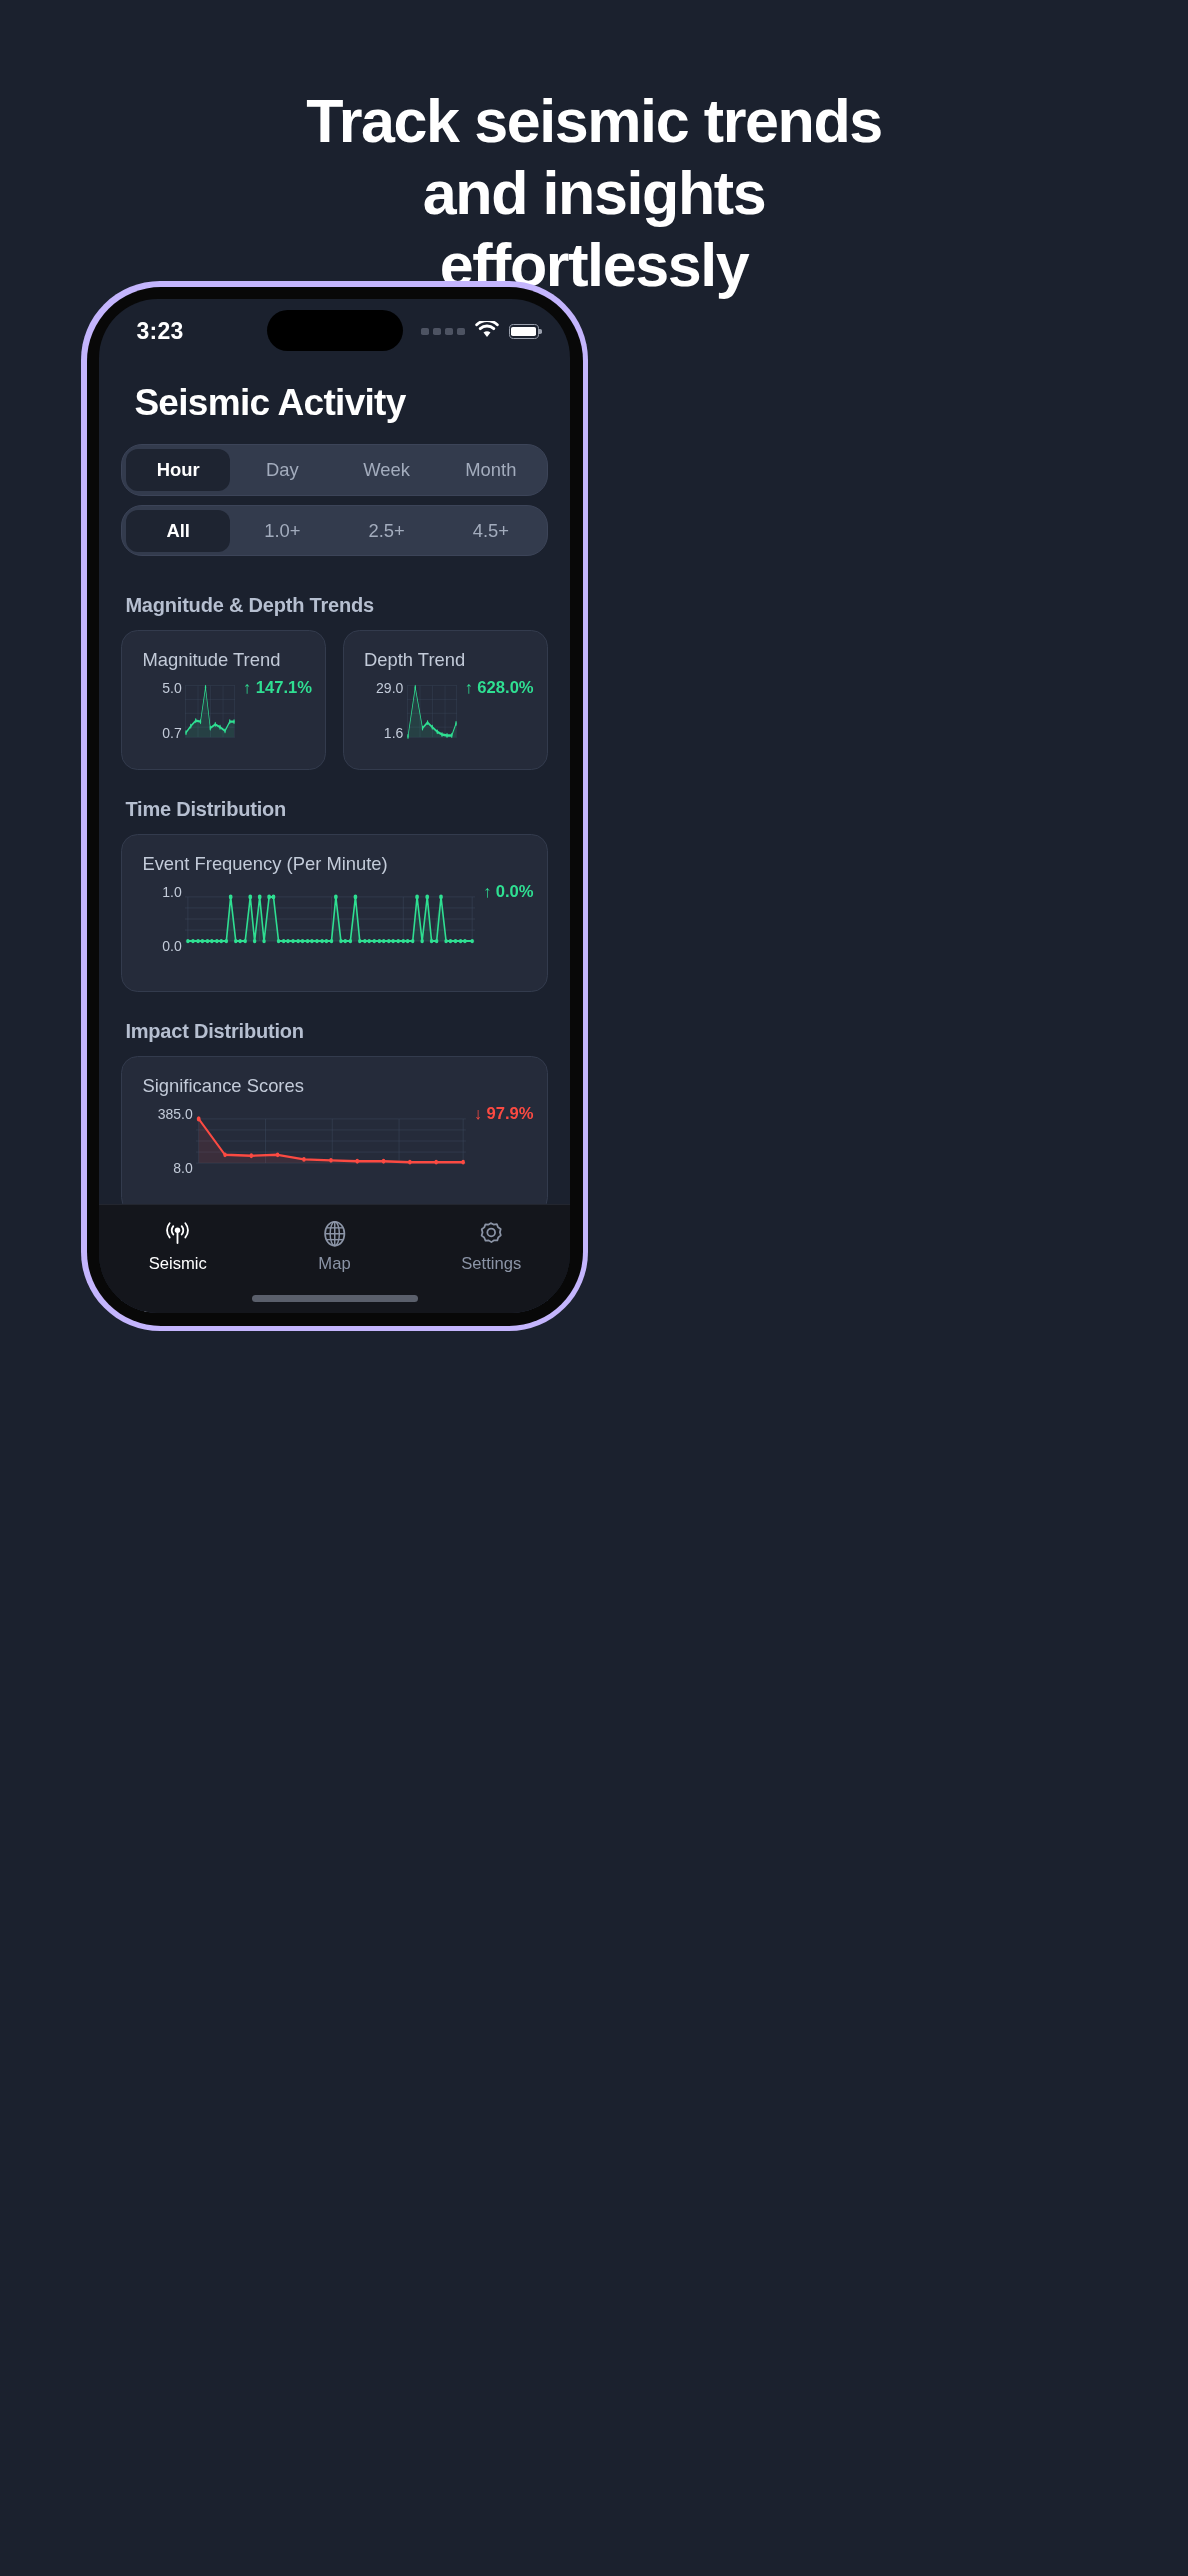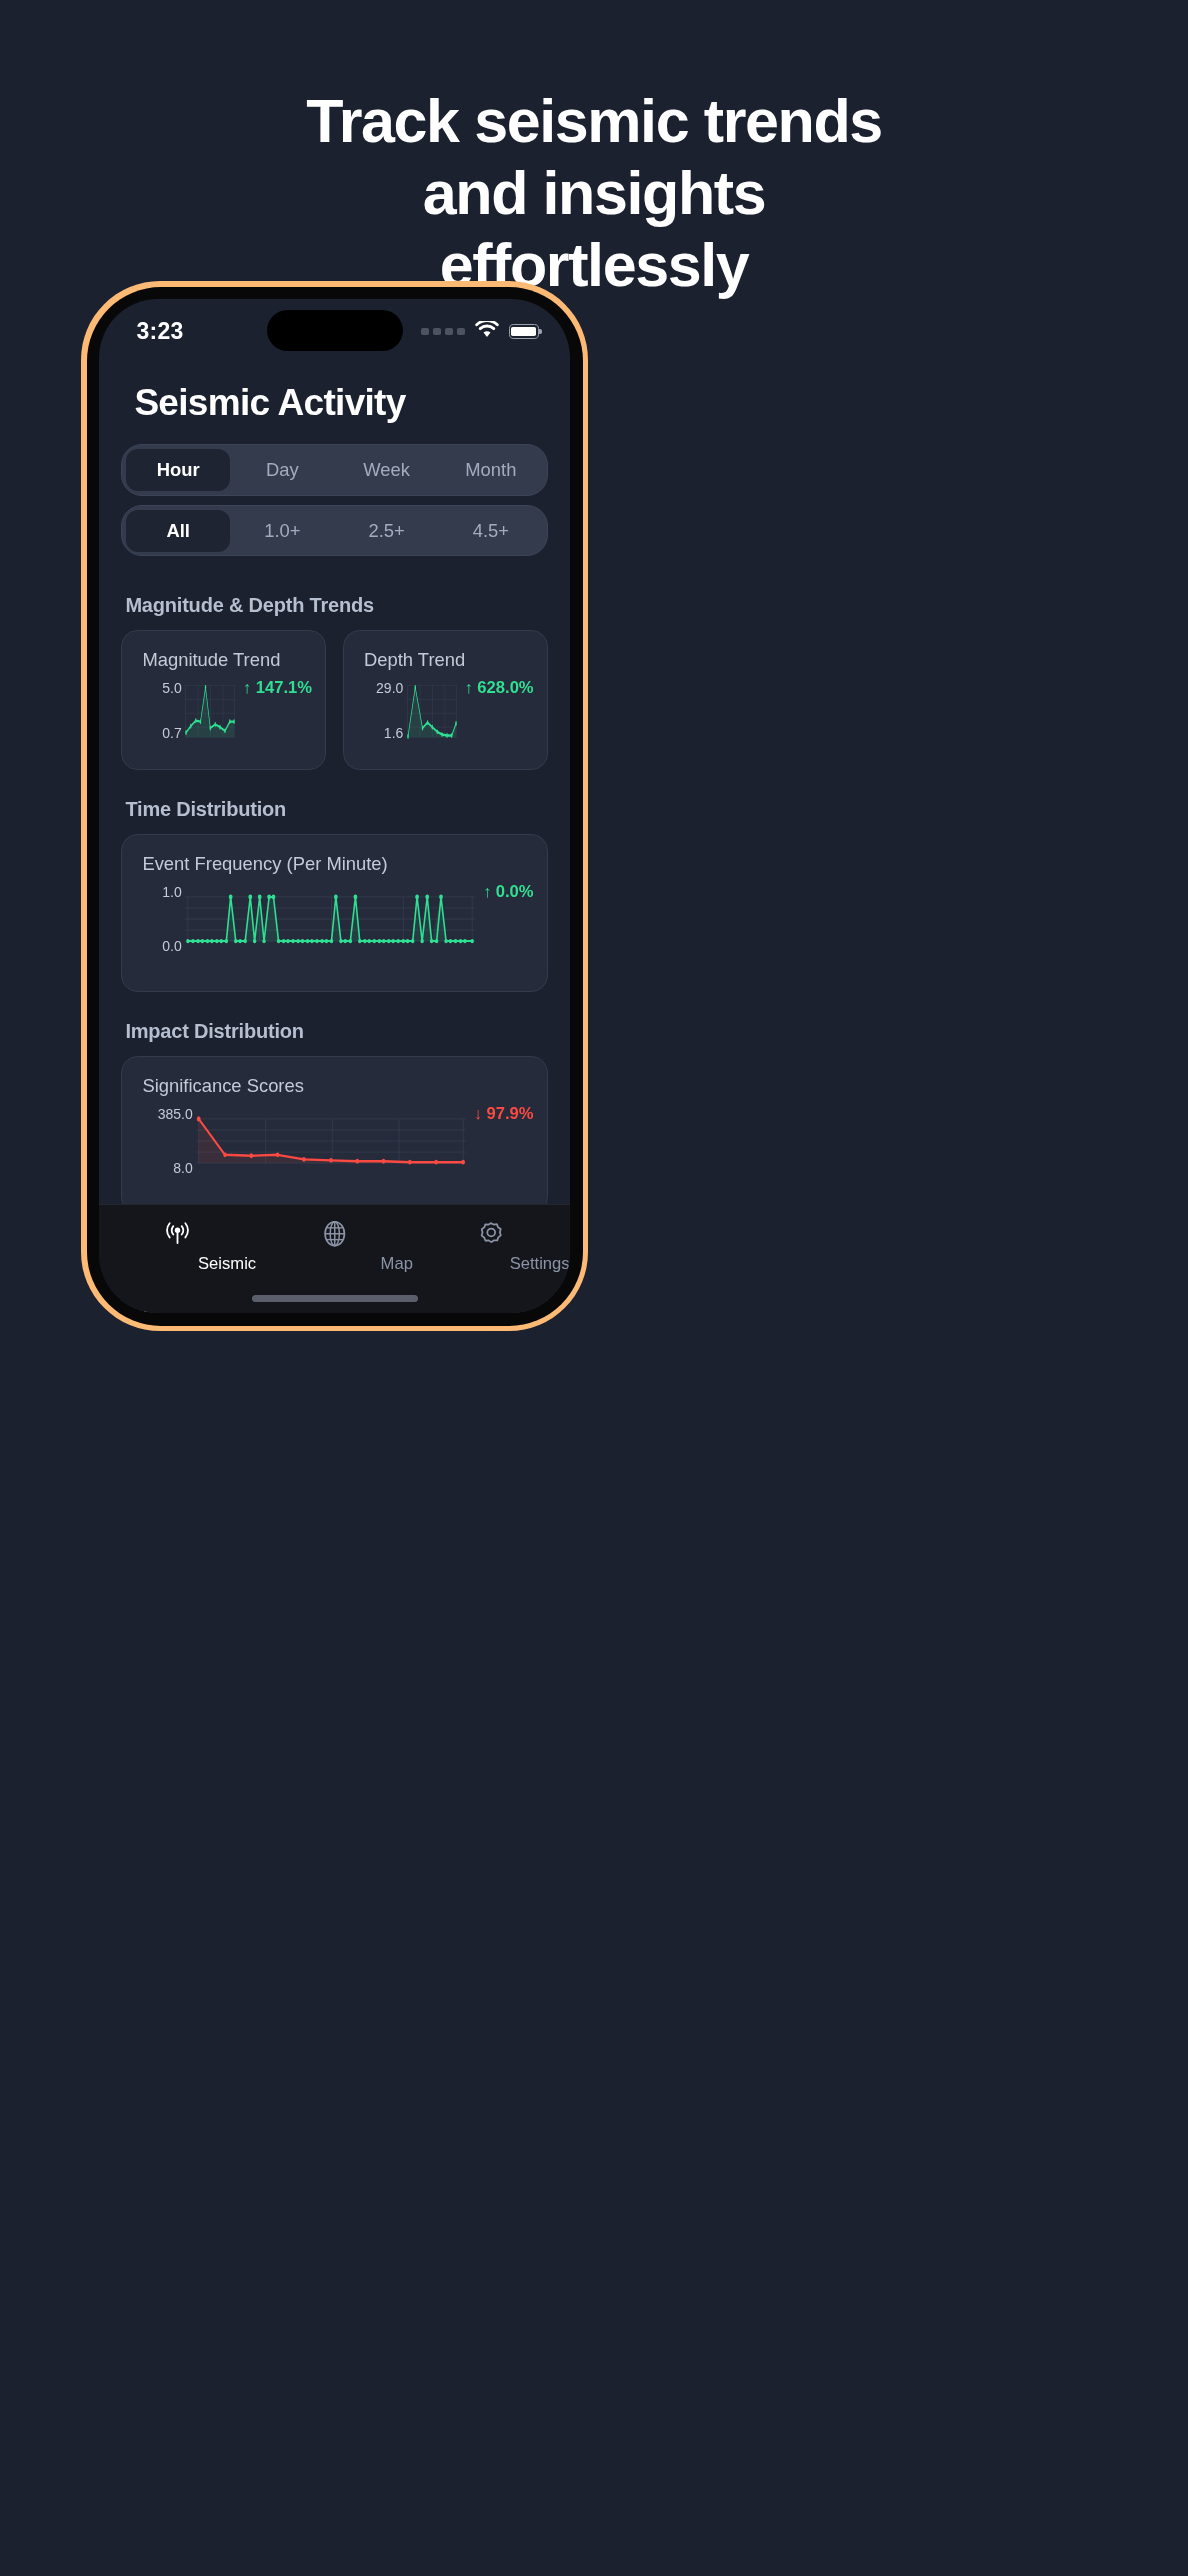--- a/index.html
+++ b/index.html
@@ -30,21 +30,21 @@
     position: absolute;
     left: 81px;
     top: 281px;
     width: 507px;
     height: 1050px;
   }
   .phone-frame {
     position: absolute;
     inset: 0;
     border-radius: 79px;
-    background: #fdba74;
+    background: #c4b5fd;
     padding: 13px;
   }
   .phone-bezel {
     position: absolute;
     inset: 5.5px;
     border-radius: 74px;
     background: #080808;
     padding: 13px;
   }
   .phone-screen {
@@ -225,21 +225,21 @@
     left: 0; right: 0; bottom: 0;
     height: 109px;
     background: #14161c;
     display: flex;
     align-items: flex-start;
     padding-top: 13px;
     border-top: 0.9px solid #23262f;
   }
   .tab {
     flex: 1;
-    text-align: right;
+    text-align: center;
     color: #8b94a6;
   }
   .tab.active { color: #ffffff; }
   .tab-icon { height: 33px; display: flex; align-items: center; justify-content: center; }
   .tab-label { font-size: 16.6px; margin-top: 3.7px; }
   .home-indicator {
     position: absolute;
     left: 50%; bottom: 11px;
     transform: translateX(-50%);
     width: 166px; height: 6.4px;

